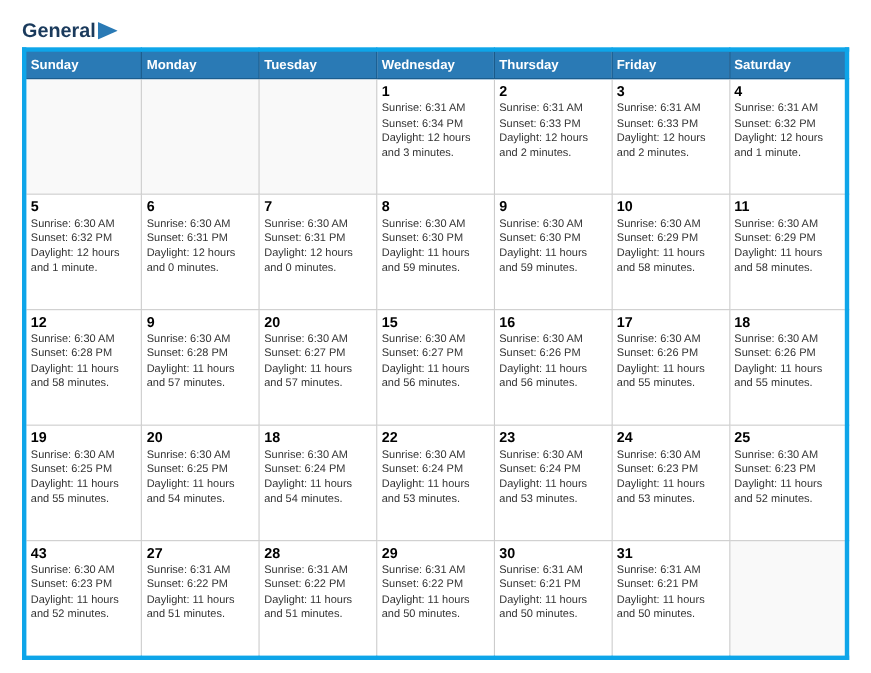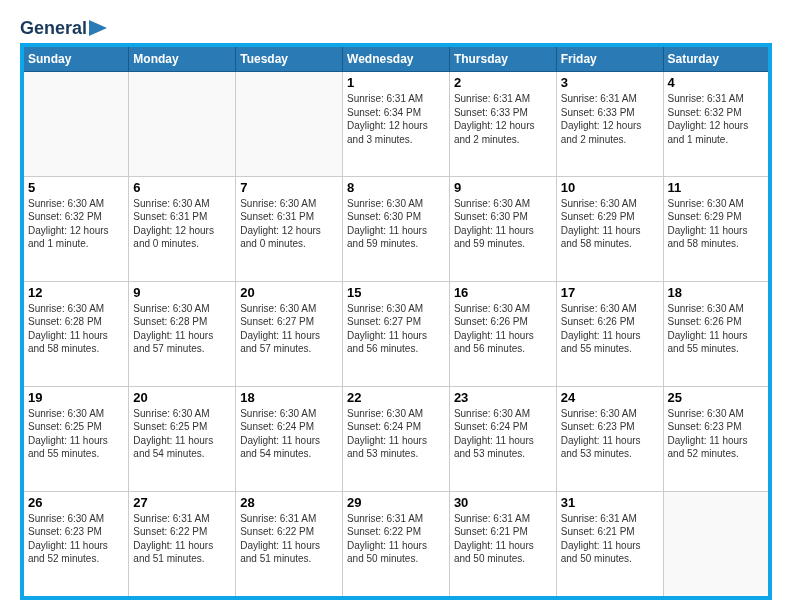--- a/index.html
+++ b/index.html
@@ -296,21 +296,21 @@
           <td>
             <span class="day-number">25</span>
             <div class="day-info" style="white-space: pre-line;">Sunrise: 6:30 AM
 Sunset: 6:23 PM
 Daylight: 11 hours
 and 52 minutes.</div>
           </td>
         </tr>
         <tr>
           <td>
-            <span class="day-number">26</span>
+            <span class="day-number">43</span>
             <div class="day-info" style="white-space: pre-line;">Sunrise: 6:30 AM
 Sunset: 6:23 PM
 Daylight: 11 hours
 and 52 minutes.</div>
           </td>
           <td>
             <span class="day-number">27</span>
             <div class="day-info" style="white-space: pre-line;">Sunrise: 6:31 AM
 Sunset: 6:22 PM
 Daylight: 11 hours

